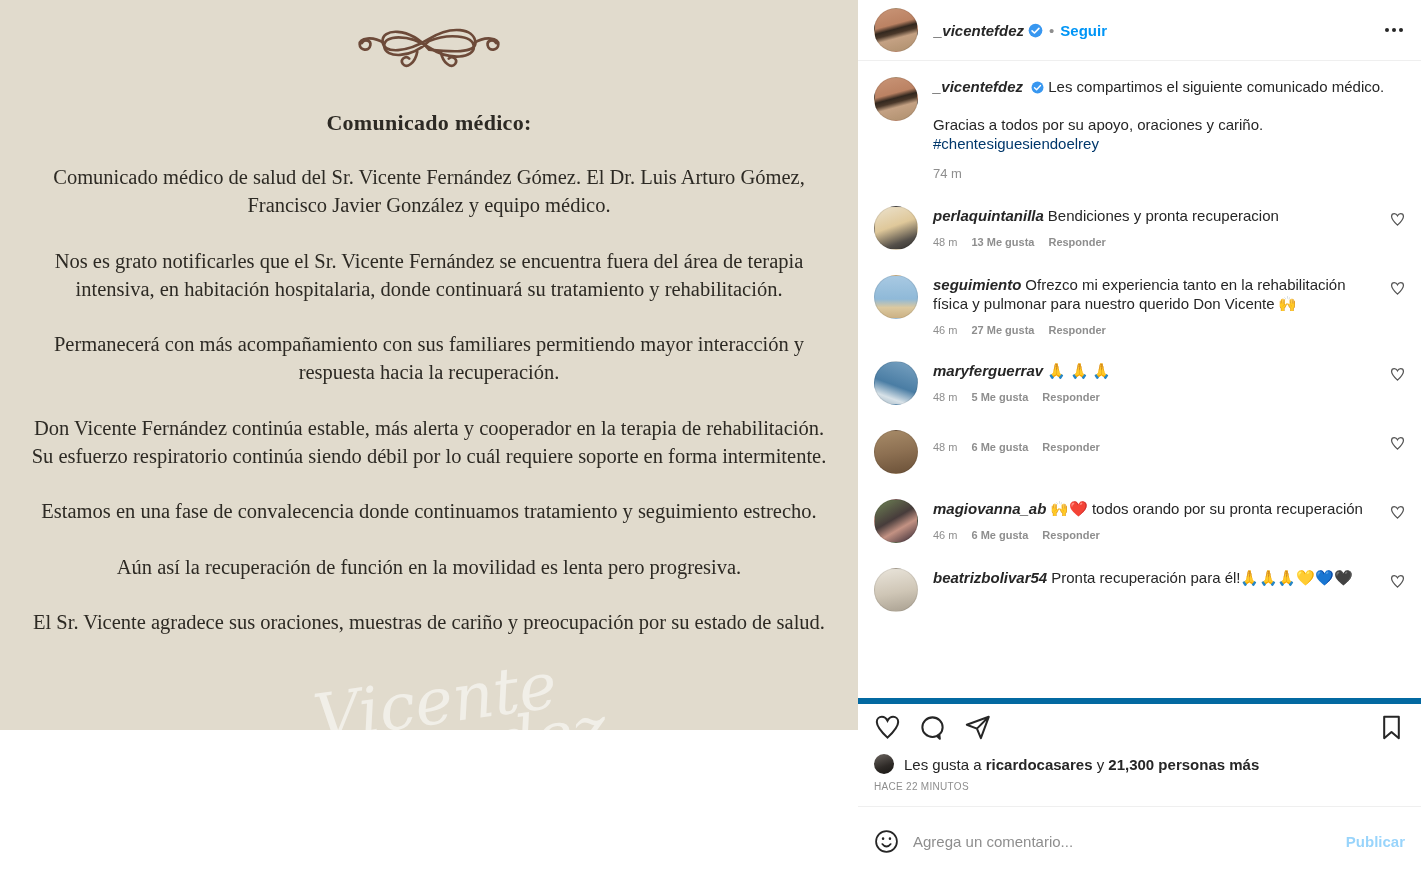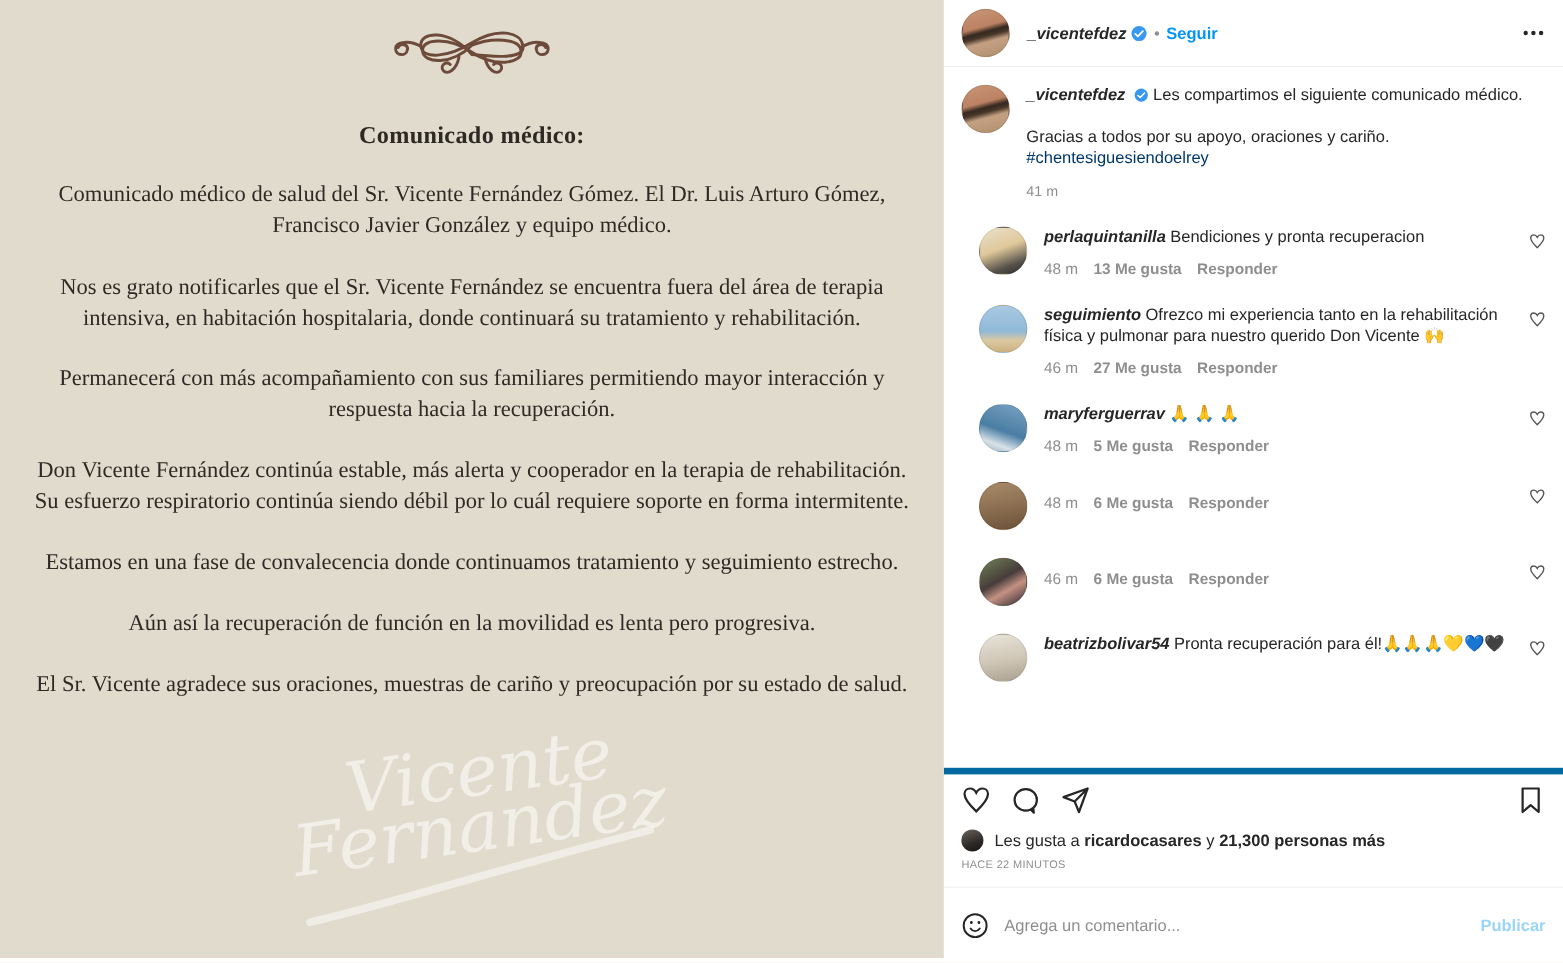--- a/index.html
+++ b/index.html
@@ -1,21 +1,21 @@
 <!DOCTYPE html>
 <html><head>
 <meta charset="utf-8">
 <style>
   * { margin:0; padding:0; box-sizing:border-box; }
   html,body { width:1421px; height:875px; overflow:hidden; background:#fff;
               font-family:"Liberation Sans","DejaVu Sans",sans-serif; }
   .app { display:flex; width:1421px; height:875px; }
 
   
-  .memo { position:relative; width:858px; height:871px; background:#e1dbcd;
+  .memo { position:relative; width:858px; height:730px; background:#e1dbcd;
           overflow:hidden; flex-shrink:0; }
   .memo-inner { max-width:832px; margin:0 auto; text-align:center;
                 font-family:"Liberation Serif","DejaVu Serif",serif; color:#2d2a24; }
   .ornament { display:block; margin:14px auto 0; }
   .memo-heading { margin-top:28px; font-size:22px; letter-spacing:.3px; }
   .memo-inner p.para { margin-top:27px; font-size:20.5px; line-height:1.38; padding:0 12px; }
   .watermark { position:absolute; left:265px; top:678px; transform:rotate(-8deg);
                font-family:"DejaVu Serif","Liberation Serif",serif; font-style:italic;
                color:rgba(255,255,255,.55); line-height:.78; pointer-events:none; }
   .watermark .w1 { font-size:64px; padding-left:55px; }
@@ -44,29 +44,29 @@
   .follow { color:#0095f6; font-weight:700; font-size:15px; cursor:pointer; }
   .more { margin-left:auto; display:flex; gap:3px; padding:8px 2px; cursor:pointer; }
   .more i { width:4px; height:4px; border-radius:50%; background:#262626; }
 
   .scroll { flex:1; overflow:hidden; position:relative; }
   .row { display:flex; align-items:flex-start; padding:8px 16px; }
   .row .body { margin-left:15px; flex:1; min-width:0; }
   .ctext { font-size:15px; line-height:19px; color:#262626; }
   .ctext .uname { margin-right:4px; }
   .hashtag { color:#00376b; text-decoration:none; }
-  .meta { margin-top:11px; font-size:14px; color:#8e8e8e; }
+  .meta { margin-top:11px; font-size:11px; color:#8e8e8e; }
   .meta span { margin-right:14px; }
   .meta .strong { font-weight:600; }
   .tstamp { margin-top:13px; font-size:13px; color:#8e8e8e; }
   .caption-row { padding-top:16px; }
   .cap-gap { height:19px; }
   .like-btn { margin-left:8px; margin-top:6px; cursor:pointer; flex-shrink:0;
               background:none; border:none; padding:0; }
-  .comment { margin-top:9px;margin-left:16px; }
+  .comment { margin-top:9px; }
 
   .footer { flex-shrink:0; border-top:6px solid #0369a1; }
   .actions { display:flex; align-items:center; padding:10px 16px 6px; }
   .actions .icon-btn { background:none; border:none; padding:0; margin-right:18px; cursor:pointer; }
   .actions .save { margin-left:auto; margin-right:0; }
   .likes-line { display:flex; align-items:center; padding:4px 16px 0; font-size:15px; color:#262626; }
   .likes-line .txt { margin-left:10px; }
   .likes-line b { font-weight:600; }
   .posted-time { padding:7px 16px 14px; font-size:10px; letter-spacing:.3px; color:#8e8e8e; }
   .composer { display:flex; align-items:center; border-top:1px solid #efefef;
@@ -134,21 +134,21 @@
           <div class="ctext">
             <span class="uname">_vicentefdez</span><svg class="badge" width="13" height="13" viewBox="0 0 24 24">
                 <circle cx="12" cy="12" r="11" fill="#3897f0"></circle>
                 <path d="M6.5 12.5 L10.3 16 L17.5 8.5" stroke="#fff" stroke-width="2.6" fill="none" stroke-linecap="round" stroke-linejoin="round"></path>
               </svg>
             <span>Les compartimos el siguiente comunicado médico.</span>
           </div>
           <div class="cap-gap"></div>
           <div class="ctext">Gracias a todos por su apoyo, oraciones y cariño.</div>
           <div class="ctext"><a class="hashtag" href="#">#chentesiguesiendoelrey</a></div>
-          <div class="tstamp">41 m</div>
+          <div class="tstamp">74 m</div>
         </div>
       </div>
 
       <div class="row comment">
         <div class="avatar av-0"></div>
         <div class="body">
           <div class="ctext"><span class="uname">perlaquintanilla</span><span>Bendiciones y pronta recuperacion</span></div>
           <div class="meta"><span>48 m</span><span class="strong">13 Me gusta</span><span class="strong">Responder</span></div>
         </div>
         <button class="like-btn"><svg width="15" height="15" viewBox="0 0 24 24" fill="none" stroke="#555" stroke-width="2">
@@ -184,20 +184,21 @@
           <div class="meta"><span>48 m</span><span class="strong">6 Me gusta</span><span class="strong">Responder</span></div>
         </div>
         <button class="like-btn"><svg width="15" height="15" viewBox="0 0 24 24" fill="none" stroke="#555" stroke-width="2">
               <path d="M12 21 C5.2 14.5 2.5 10.5 2.5 7 C2.5 4.2 4.6 2.5 7 2.5 C9 2.5 10.8 3.6 12 6 C13.2 3.6 15 2.5 17 2.5 C19.4 2.5 21.5 4.2 21.5 7 C21.5 10.5 18.8 14.5 12 21 Z"></path>
             </svg></button>
       </div>
 
       <div class="row comment">
         <div class="avatar av-4"></div>
         <div class="body">
+          <div class="ctext"><span class="uname">magiovanna_ab</span><span>🙌❤️ todos orando por su pronta recuperación</span></div>
           <div class="meta"><span>46 m</span><span class="strong">6 Me gusta</span><span class="strong">Responder</span></div>
         </div>
         <button class="like-btn"><svg width="15" height="15" viewBox="0 0 24 24" fill="none" stroke="#555" stroke-width="2">
               <path d="M12 21 C5.2 14.5 2.5 10.5 2.5 7 C2.5 4.2 4.6 2.5 7 2.5 C9 2.5 10.8 3.6 12 6 C13.2 3.6 15 2.5 17 2.5 C19.4 2.5 21.5 4.2 21.5 7 C21.5 10.5 18.8 14.5 12 21 Z"></path>
             </svg></button>
       </div>
 
       <div class="row comment">
         <div class="avatar av-5"></div>
         <div class="body">

